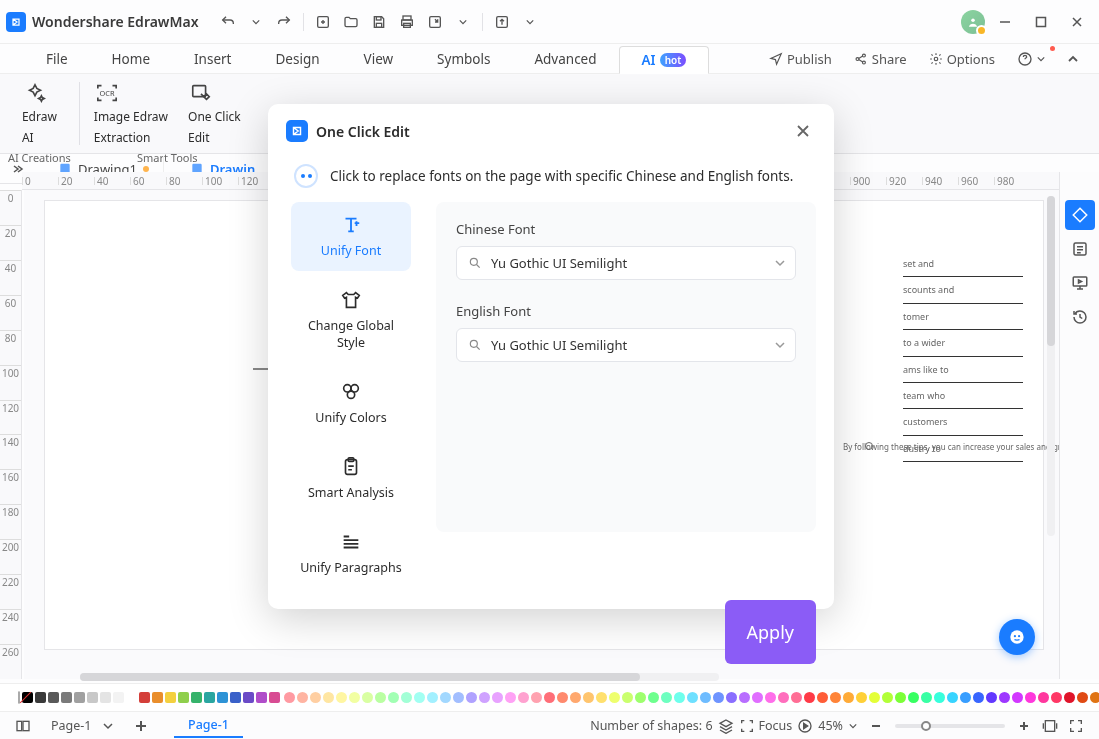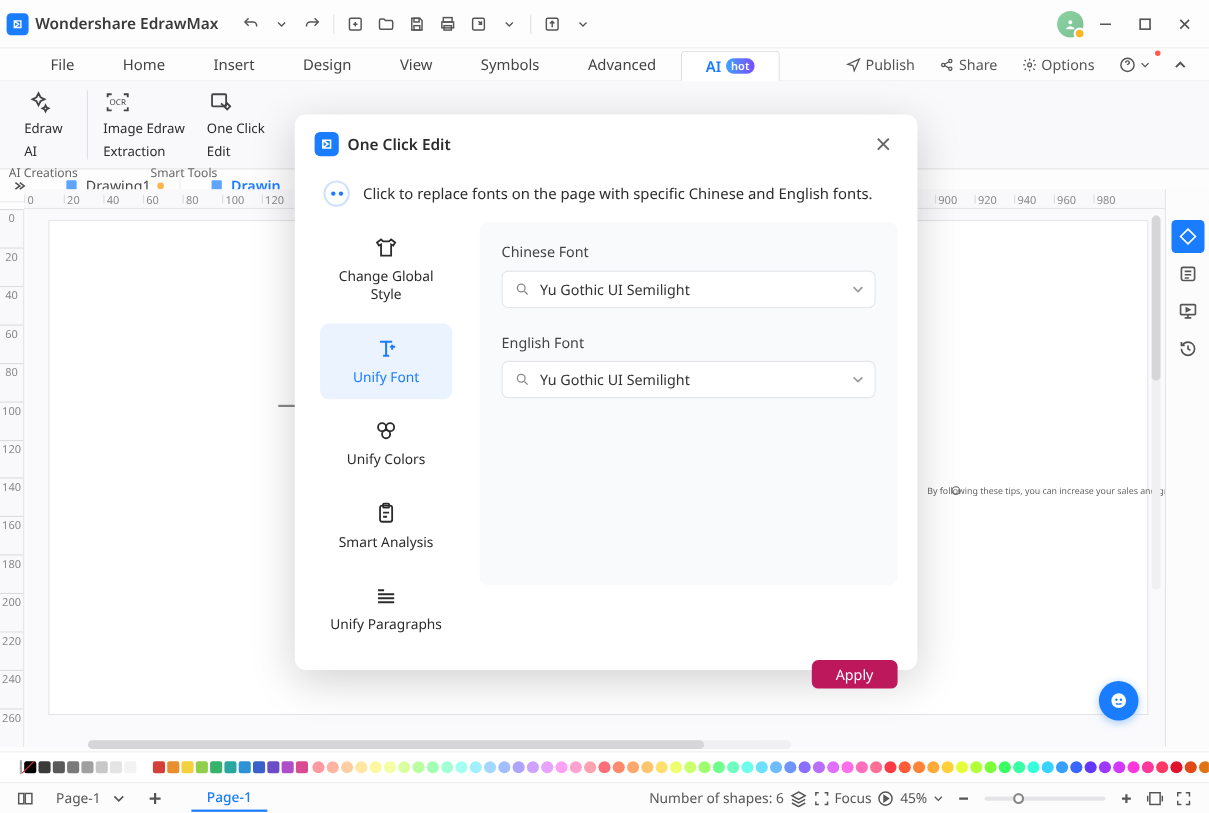--- a/index.html
+++ b/index.html
@@ -146,22 +146,22 @@
   .form-area { flex:1;background:#f9fafb;border-radius:8px;padding:18px 20px 10px; height:330px; }
   .fld { display:flex;flex-direction:column;gap:8px;margin-bottom:22px; }
   .fld label { font-size:13px;color:#444; }
   .combo {
     display:flex;align-items:center;gap:8px;height:34px;border:1px solid #e3e5ea;border-radius:6px;background:#fff;padding:0 10px;cursor:pointer;
   }
   .combo .srch { color:#888;width:16px;height:16px;display:flex;align-items:center;justify-content:center; }
   .combo .val { flex:1;font-size:13px;color:#333; }
   .combo .caret { color:#999; }
   .apply-btn {
-    align-self:flex-end; margin: 12px 18px 14px auto; background:#be185d;color:#fff;border:none;
-    padding:4px 22px;border-radius:6px;font-size:13px;cursor:pointer;
+    align-self:flex-end; margin: 12px 18px 14px auto; background:#8b5cf6;color:#fff;border:none;
+    padding:20px 22px;border-radius:6px;font-size:18px;cursor:pointer;
   }
   svg { display:block; }
 </style>
 </head>
 <body>
 
 <div class="titlebar">
   <div class="app-logo">
     <svg viewBox="0 0 24 24" fill="none">
         <path d="M6 6 L18 6 L18 18 L6 18 Z M6 6 L14 12 L6 18" stroke="#fff" stroke-width="2.5" fill="none"></path>
@@ -424,20 +424,30 @@
     <span>180</span>
     <span>200</span>
     <span>220</span>
     <span>240</span>
     <span>260</span>
   </div>
 
 <div class="canvas">
   <div class="page">
     <div class="node-conn"></div>
+    <div class="side-text" id="side-lines">
+        <div>set and</div>
+        <div>scounts and</div>
+        <div>tomer</div>
+        <div>to a wider</div>
+        <div>ams like to</div>
+        <div>team who</div>
+        <div>customers</div>
+        <div>dustry to</div>
+      </div>
     <div class="side-dot"></div>
     <div class="side-note">By following these tips, you can increase your sales and grow your</div>
   </div>
 </div>
 <div class="canvas-scroll-h">
     <div class="thumb"></div>
   </div>
 <div class="canvas-scroll-v">
     <div class="thumb"></div>
   </div>
@@ -664,36 +674,36 @@
     <div class="bot">
         <div class="bot-eyes">
           <span></span>
           <span></span>
         </div>
       </div>
     <span>Click to replace fonts on the page with specific Chinese and English fonts.</span>
   </div>
   <div class="modal-body">
     <div class="side-list">
-      <div class="side-btn">
-        <div class="ic">
-            <svg width="22" height="22" viewBox="0 0 24 24" fill="none" stroke="currentColor" stroke-width="1.8">
-              <path d="M7 4l-4 3 2 3 2-1v11h10V9l2 1 2-3-4-3-2 2h-6l-2-2z"></path>
-            </svg>
-          </div>
-        <span>Change Global Style</span>
-      </div>
       <div class="side-btn active">
         <div class="ic">
             <svg width="22" height="22" viewBox="0 0 24 24" fill="none" stroke="currentColor" stroke-width="2">
               <path d="M6 5h12M12 5v14M9 19h6"></path>
               <path d="M16 10h5M18 8v5"></path>
             </svg>
           </div>
         <span>Unify Font</span>
+      </div>
+      <div class="side-btn">
+        <div class="ic">
+            <svg width="22" height="22" viewBox="0 0 24 24" fill="none" stroke="currentColor" stroke-width="1.8">
+              <path d="M7 4l-4 3 2 3 2-1v11h10V9l2 1 2-3-4-3-2 2h-6l-2-2z"></path>
+            </svg>
+          </div>
+        <span>Change Global Style</span>
       </div>
       <div class="side-btn">
         <div class="ic">
             <svg width="22" height="22" viewBox="0 0 24 24" fill="none" stroke="currentColor" stroke-width="1.8">
               <circle cx="8" cy="8" r="4"></circle>
               <circle cx="16" cy="8" r="4"></circle>
               <circle cx="12" cy="15" r="4"></circle>
             </svg>
           </div>
         <span>Unify Colors</span>

